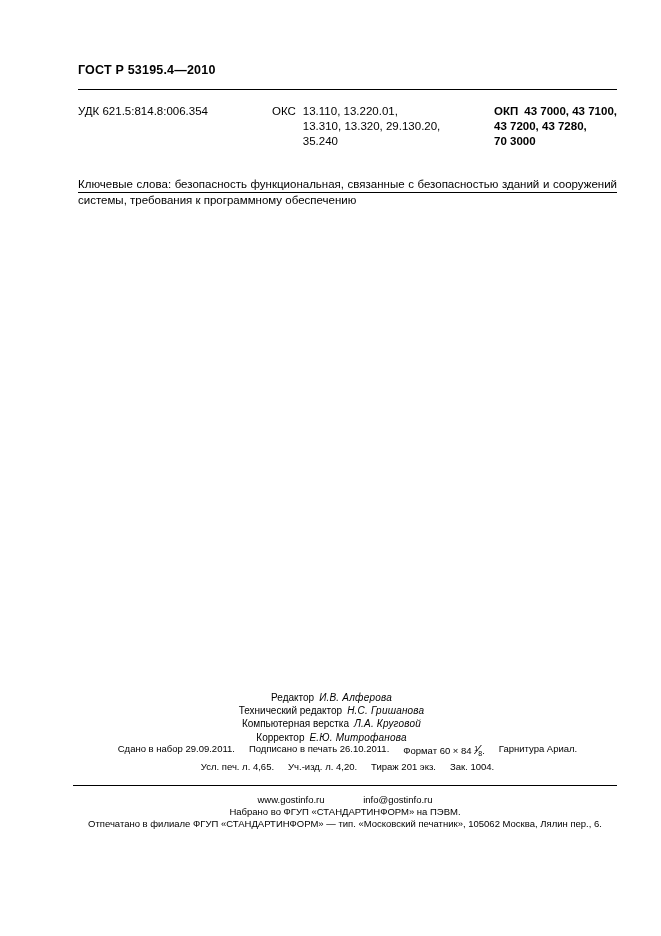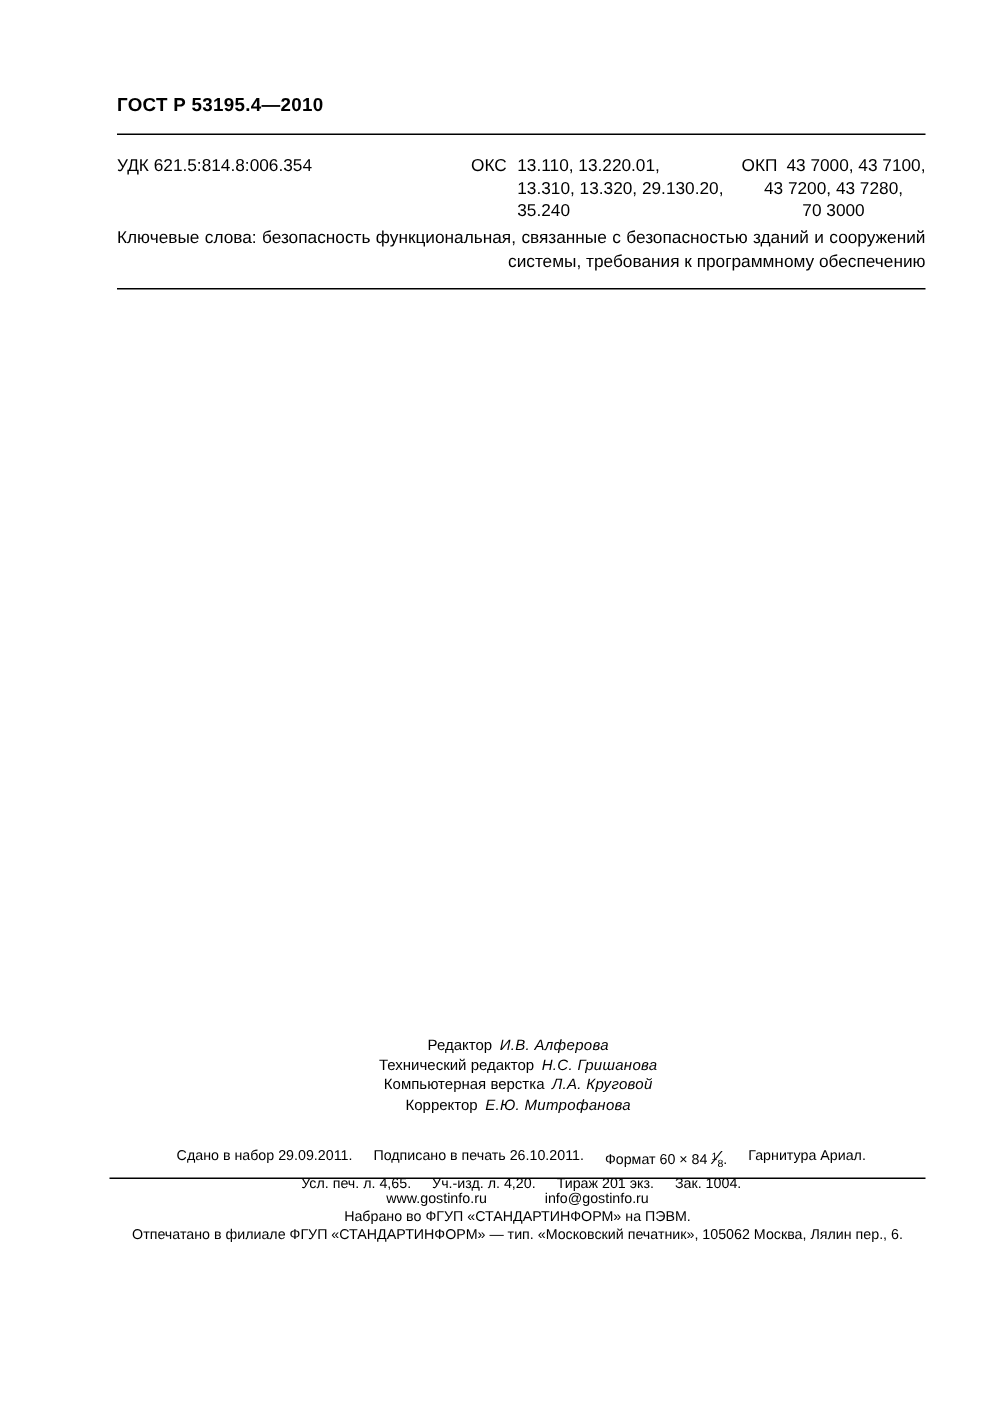--- a/index.html
+++ b/index.html
@@ -27,43 +27,43 @@
   }
   .codes-row {
     position: absolute;
     top: 104px; left: 78px; width: 539px;
     display: flex;
     font-size: 11.5px;
     line-height: 15px;
   }
   .udk { width: 194px; flex: 0 0 194px; }
   .oks { display: flex; gap: 7px; }
-  .oks-label { white-space: nowrap; margin-left: 42px; }
-  .okp { margin-left: auto; text-align: center; }
+  .oks-label { white-space: nowrap; }
+  .okp { margin-left: auto; text-align: left; font-weight: bold; }
   .okp-line1 { white-space: nowrap; }
   .okp-label { margin-right: 6px; }
   .keywords {
     position: absolute;
     top: 152px; left: 78px; width: 539px;
     font-size: 11.5px;
     line-height: 15.5px;
   }
-  .kw-line1 { text-align: justify; text-align-last: justify; }
-  .kw-line2 { text-align: right; }
+  .kw-line1 { text-align: justify; text-align-last: justify; margin-top: 25px; }
+  .kw-line2 { text-align: left; }
   .staff {
     position: absolute;
-    top: 691px; left: 76px; width: 539px;
+    top: 691px; left: 62px; width: 539px;
     text-align: center;
     font-size: 10px;
     line-height: 13.2px;
   }
   .staff .name { font-style: italic; margin-left: 5px; letter-spacing: 0.2px; }
   .imprint {
     position: absolute;
-    top: 765px; left: 78px; width: 539px;
+    top: 743px; left: 78px; width: 539px;
     font-size: 9.5px;
   }
   .imprint-line {
     display: flex;
     justify-content: center;
     gap: 14px;
     white-space: nowrap;
   }
   .imprint-line + .imprint-line { margin-top: 4px; align-items: center; }
   .frac { display: inline-block; }

